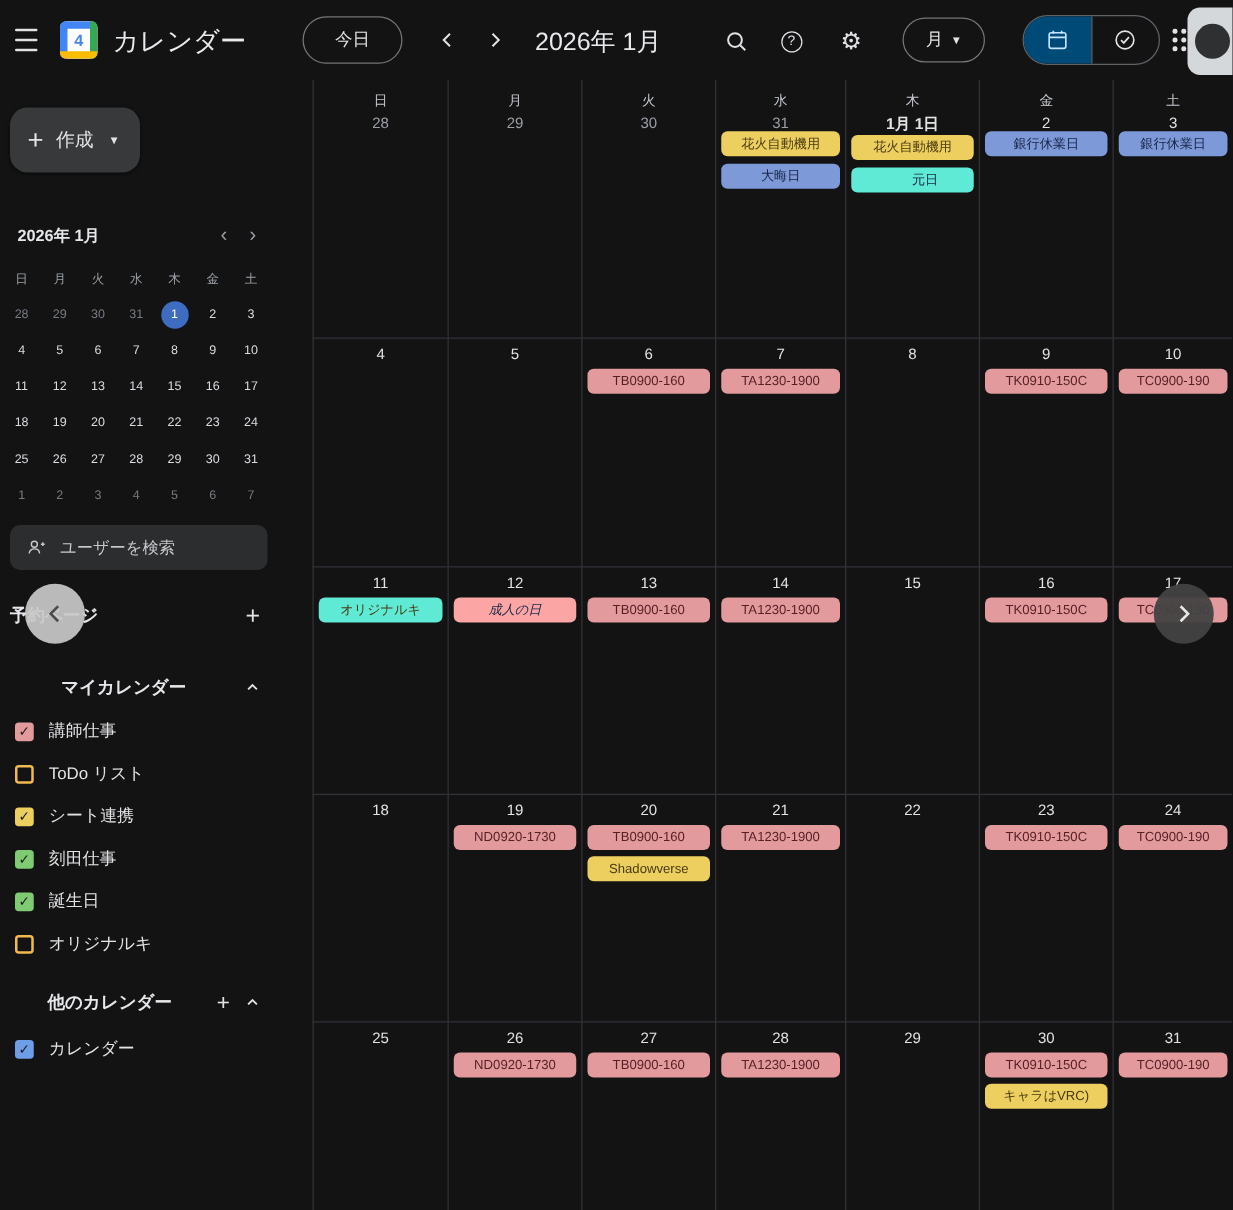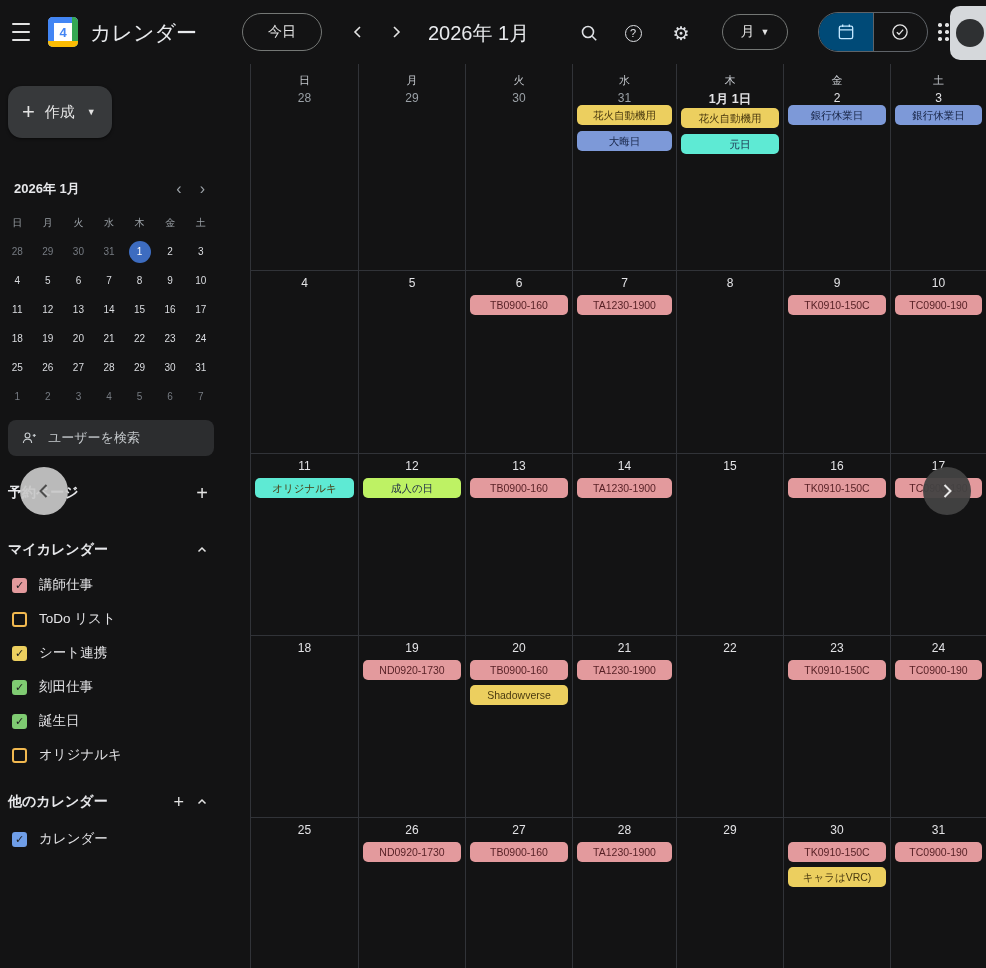--- a/index.html
+++ b/index.html
@@ -53,21 +53,21 @@
   .mc-today { position:relative; color:#fff; }
   .mc-today::before { content:""; position:absolute; width:22px; height:22px; border-radius:50%; background:#3d6cc0; z-index:-1; }
   .mc-cell { position:relative; z-index:0; }
   .search-users { left:8px; top:356px; width:206px; height:36px; border-radius:8px; background:#2c2d2f; display:flex; align-items:center; gap:10px; padding:0 12px; cursor:pointer; }
   .search-users-label { font-size:13px; color:#c6cacd; }
   .booking-row { left:8px; top:414px; width:206px; height:30px; display:flex; align-items:center; }
   .booking-label { font-size:14px; font-weight:bold; color:#e6e7ea; flex:1; }
   .plus-icon { font-size:20px; font-weight:300; color:#e3e3e3; cursor:pointer; padding:0 6px; }
   .section-head { left:8px; top:474px; width:206px; height:24px; display:flex; align-items:center; }
   .section-head.other { top:726px; }
-  .section-label { font-size:14px; font-weight:bold; color:#e6e7ea; flex:1; }
+  .section-label { font-size:14px; font-weight:bold; color:#e6e7ea; flex:1;text-align:center; }
   .chev-up { cursor:pointer; padding:0 6px; display:flex; align-items:center; }
   .cal-list { left:0; top:504px; width:250px; }
   .cal-list.other { top:758px; }
   .cal-item { height:34px; display:flex; align-items:center; padding-left:12px; gap:12px; cursor:pointer; }
   .cbx { width:15px; height:15px; border-radius:3px; border:2px solid var(--c); display:inline-flex; align-items:center; justify-content:center; font-size:11px; font-weight:bold; color:#1c1d1f; flex:0 0 auto; }
   .cbx.on { background:var(--c); border-color:var(--c); }
   .cal-label { font-size:13.5px; color:#e3e3e6; white-space:nowrap; }
 
   
   #month-grid { position:absolute; left:250px; top:64px; right:0; bottom:0; display:grid; grid-template-columns:108px 107px 107px 104px 107px 107px 1fr; grid-template-rows:206px 183px 182px 182px 1fr; }
@@ -388,21 +388,21 @@
     </div>
     <div class="cell">
       <div class="dnum">11</div>
       <div class="events">
         <div class="chip" style="background: #5eead4; color: rgb(74, 58, 16);">オリジナルキ</div>
       </div>
     </div>
     <div class="cell">
       <div class="dnum">12</div>
       <div class="events">
-        <div class="chip" style="background: #bef264; color: rgb(24, 37, 71);">成人の日</div>
+        <div class="chip" style="background: #fca5a5; color: rgb(24, 37, 71); font-style: italic;">成人の日</div>
       </div>
     </div>
     <div class="cell">
       <div class="dnum">13</div>
       <div class="events">
         <div class="chip" style="background: rgb(227, 154, 157); color: rgb(85, 31, 36);">TB0900-160</div>
       </div>
     </div>
     <div class="cell">
       <div class="dnum">14</div>

